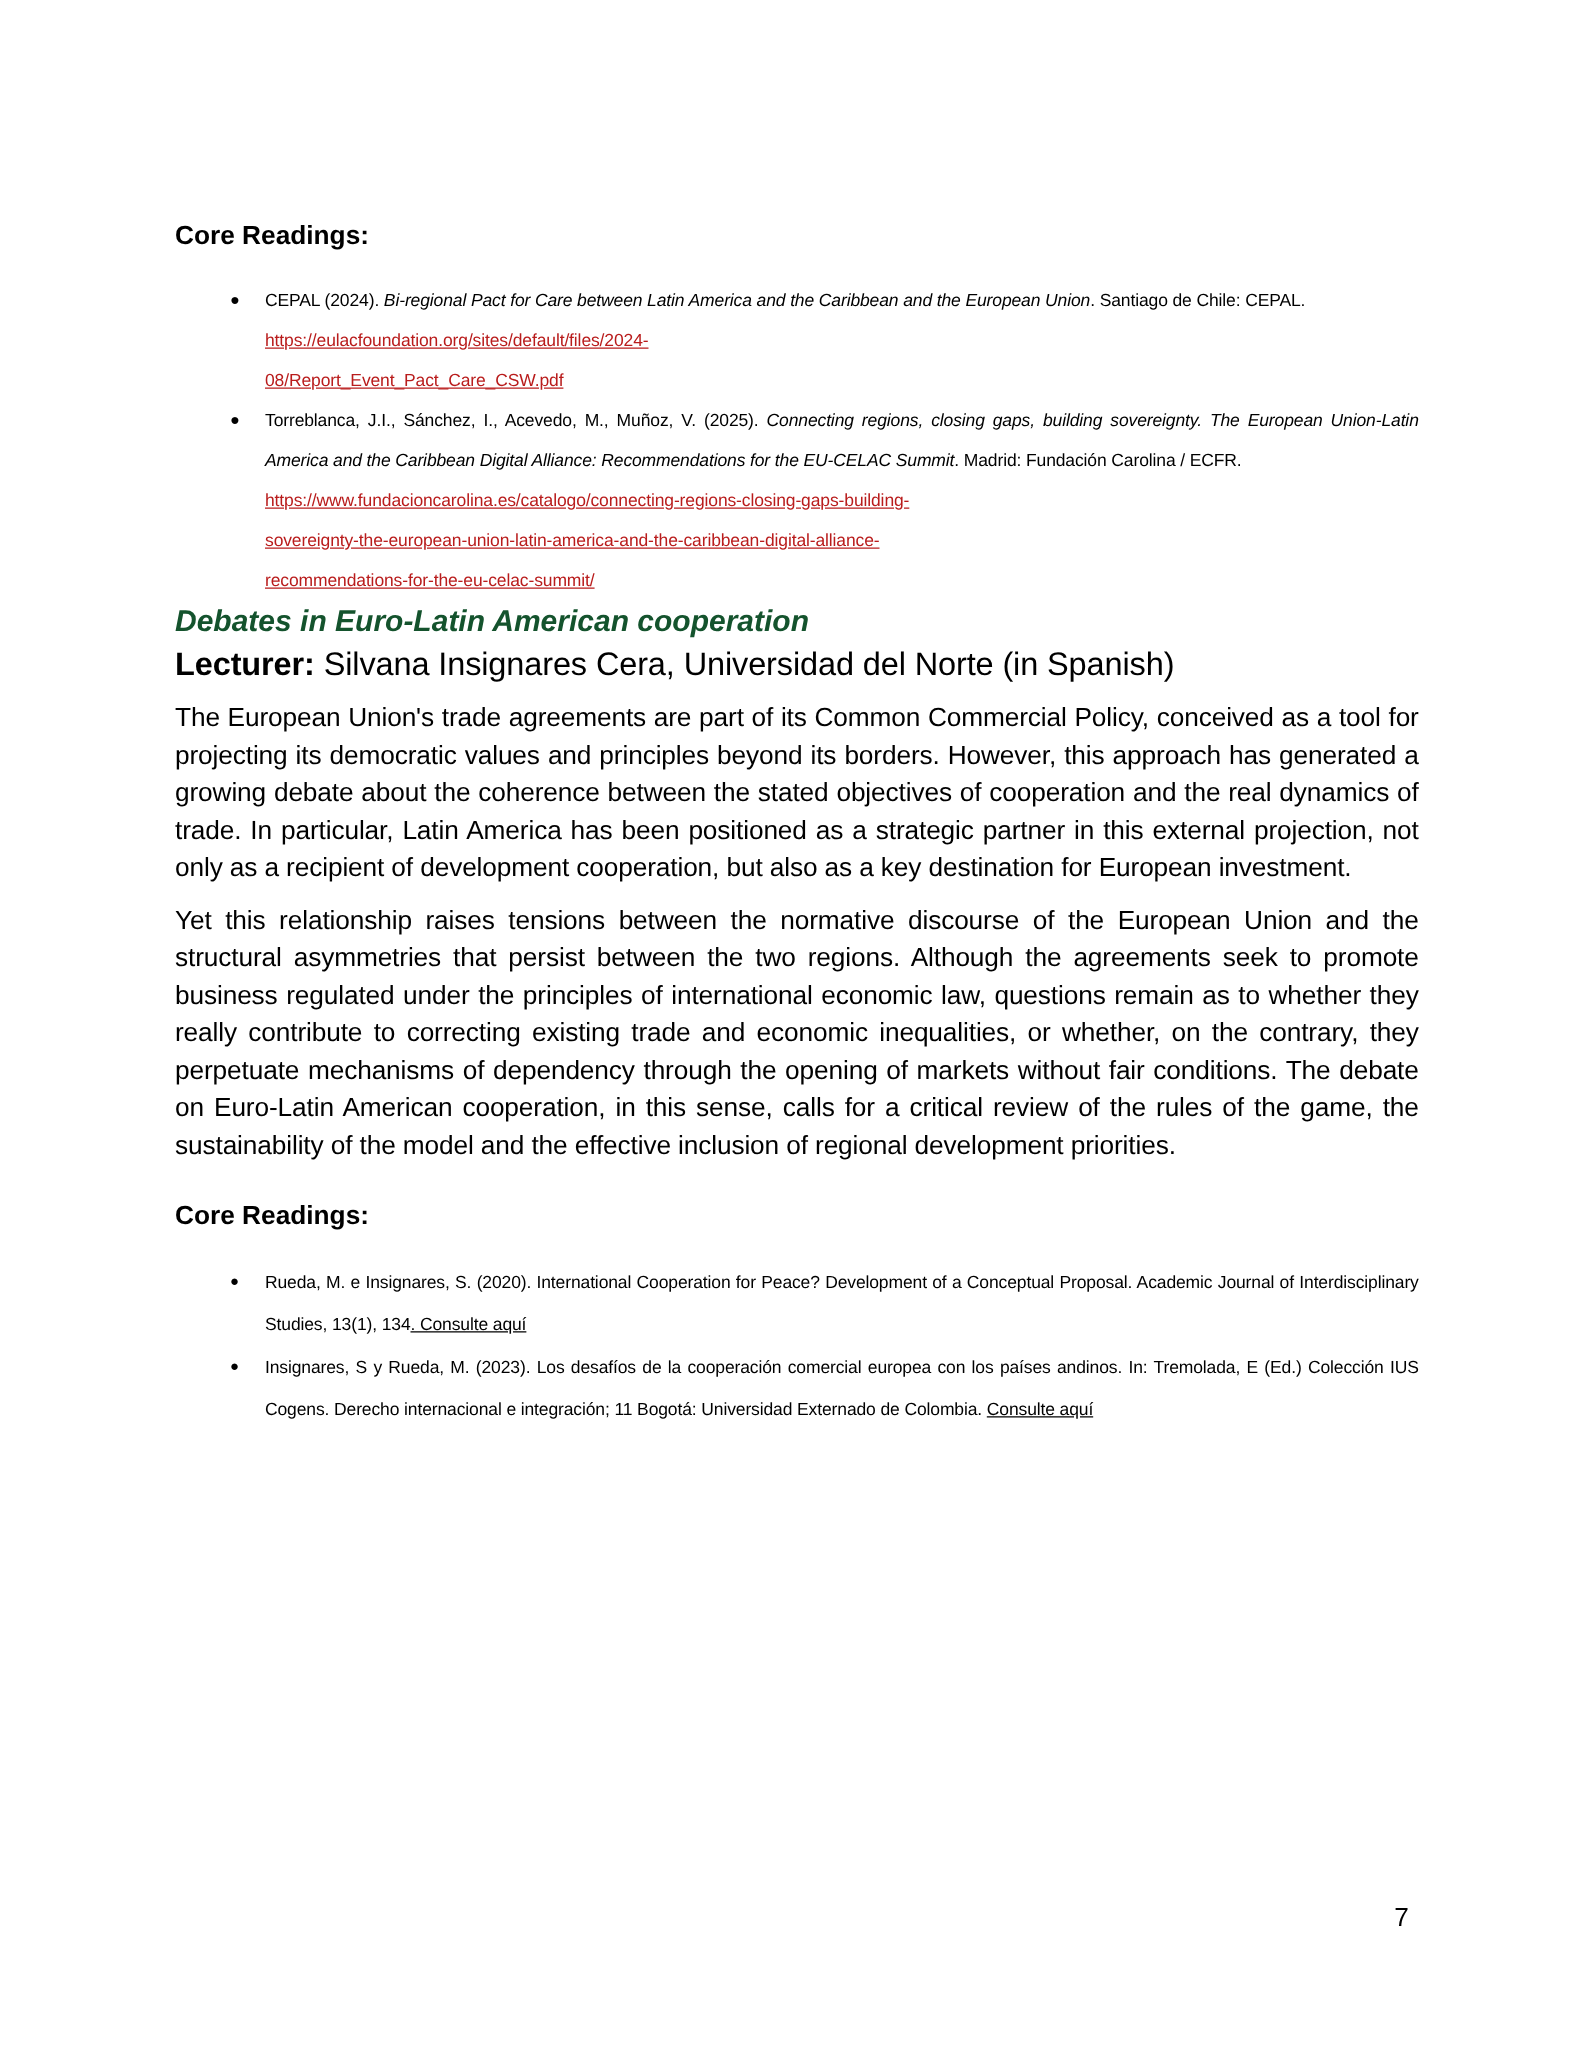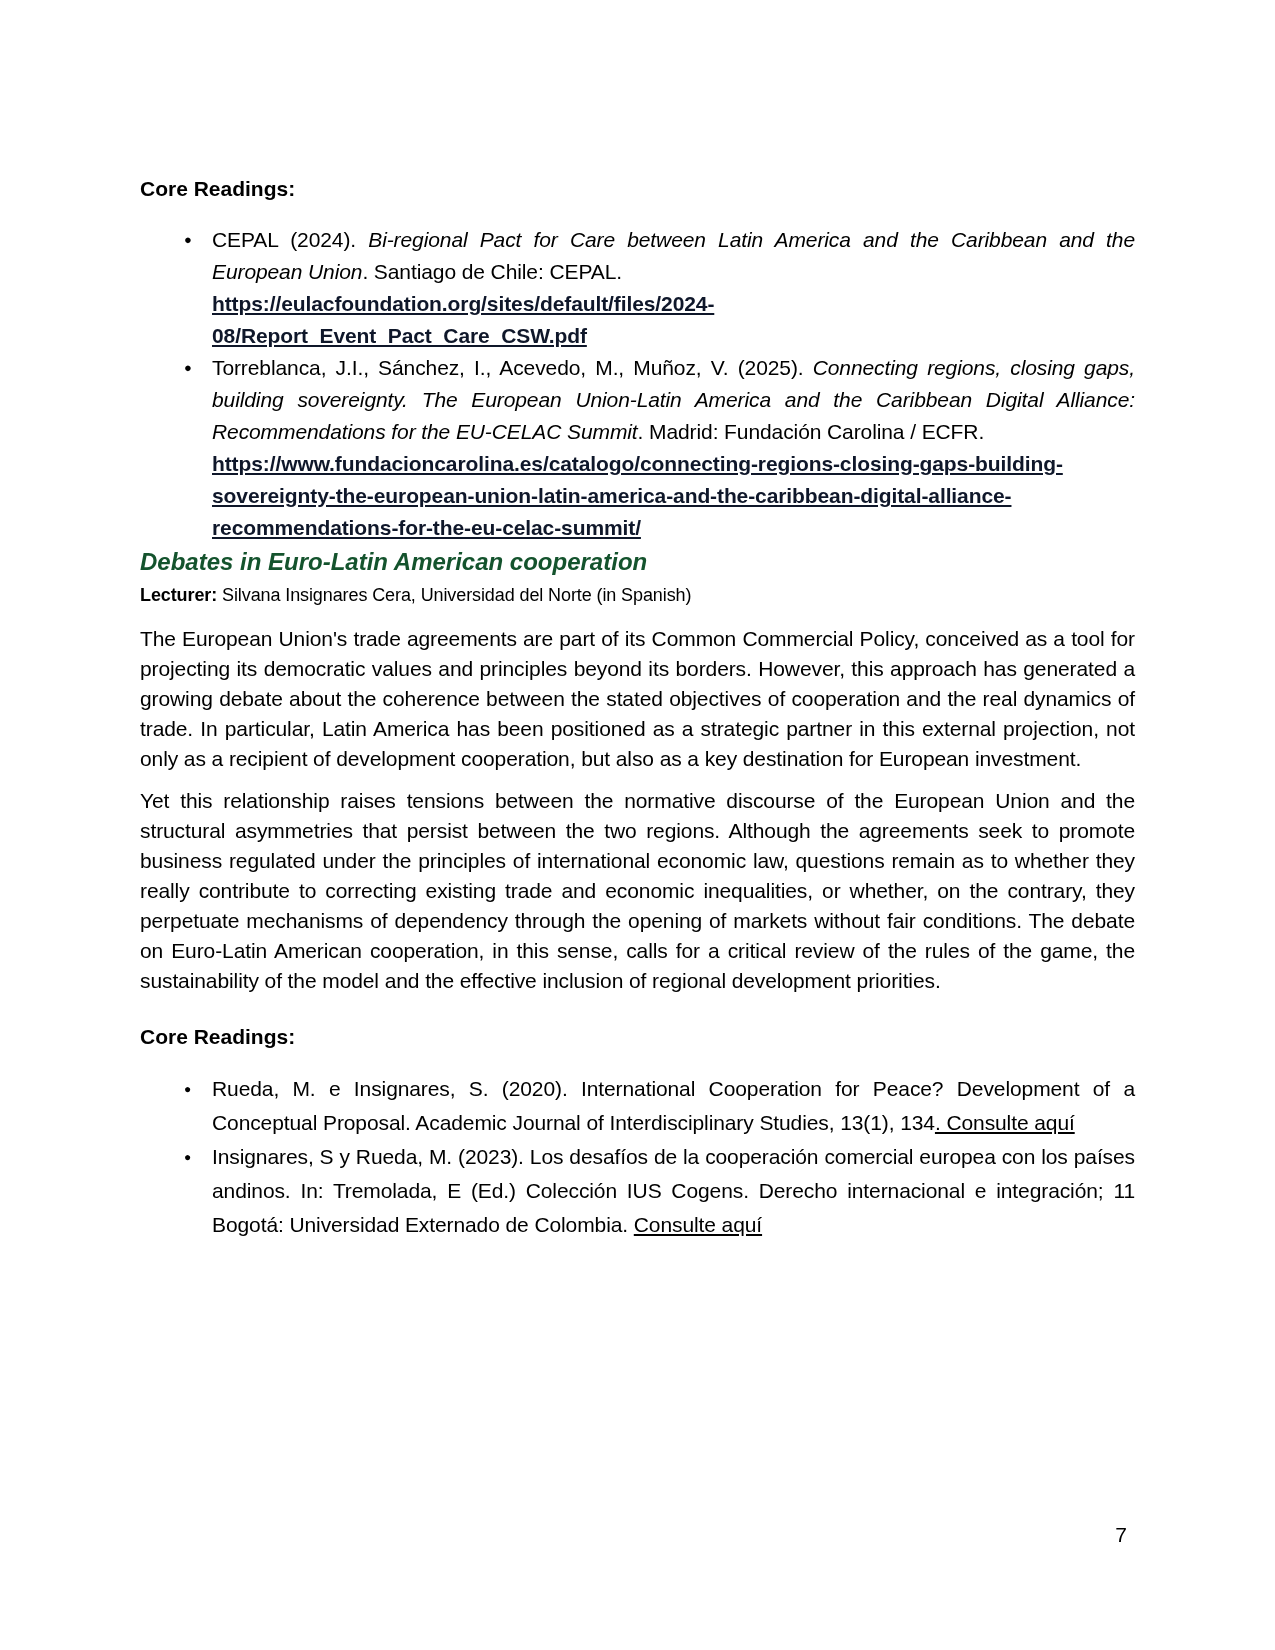--- a/index.html
+++ b/index.html
@@ -22,42 +22,41 @@
     margin: 0;
   }
   .cr-heading.second { margin-top: 28px; }
   ul.refs {
     list-style: none;
     margin: 22px 0 0 0;
     padding: 0 0 0 72px;
   }
   ul.refs li {
     position: relative;
-    font-size: 21px;
+    font-size: 14px;
     line-height: 32px;
     text-align: justify;
     letter-spacing: -0.1px;
   }
   ul.refs.second li { line-height: 34px; }
   ul.refs li::before {
     content: "\25CF";
     position: absolute;
     left: -28px;
     top: 0;
     font-size: 13px;
   }
   ul.refs.second li::before { font-size: 12px; }
   .it { font-style: italic; }
   .rn { font-style: normal; }
   a.lnk {
-    color: #0f172a;
+    color: #b91c1c;
     text-decoration: underline;
     cursor: pointer;
     overflow-wrap: anywhere;
-    font-weight: bold;
   }
   a.lnk-dark {
     color: #000000;
     text-decoration: underline;
     cursor: pointer;
   }
   .session-title {
     color: #2F5496;
     font-size: 25px;
     font-weight: bold;
@@ -66,21 +65,21 @@
   }
   .session-subtitle {
     color: #14532d;
     font-size: 24px;
     font-weight: bold;
     font-style: italic;
     line-height: 35px;
     margin: 0;
   }
   .lecturer {
-    font-size: 18px;
+    font-size: 26px;
     line-height: 33px;
     margin: 0;
     letter-spacing: -0.1px;
   }
   .lecturer b { font-weight: bold; }
   p.body {
     font-size: 21px;
     line-height: 30px;
     text-align: justify;
     margin: 12px 0 0 0;

